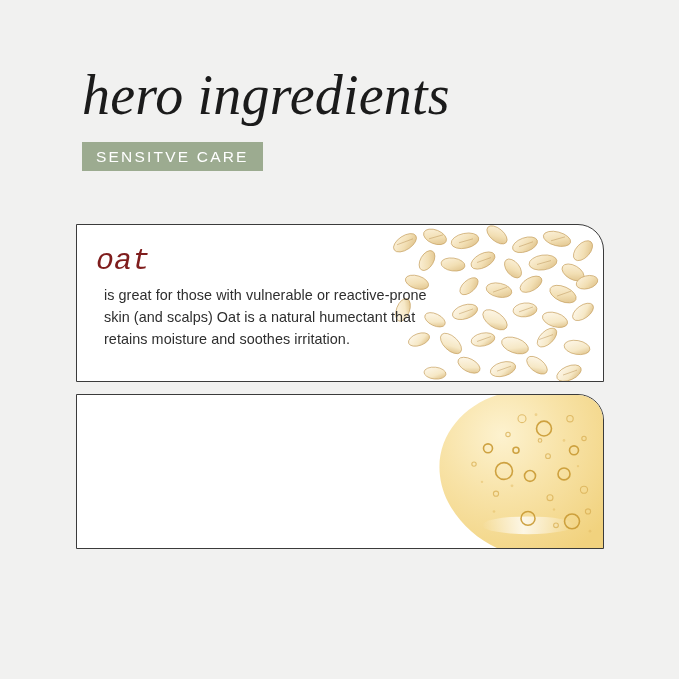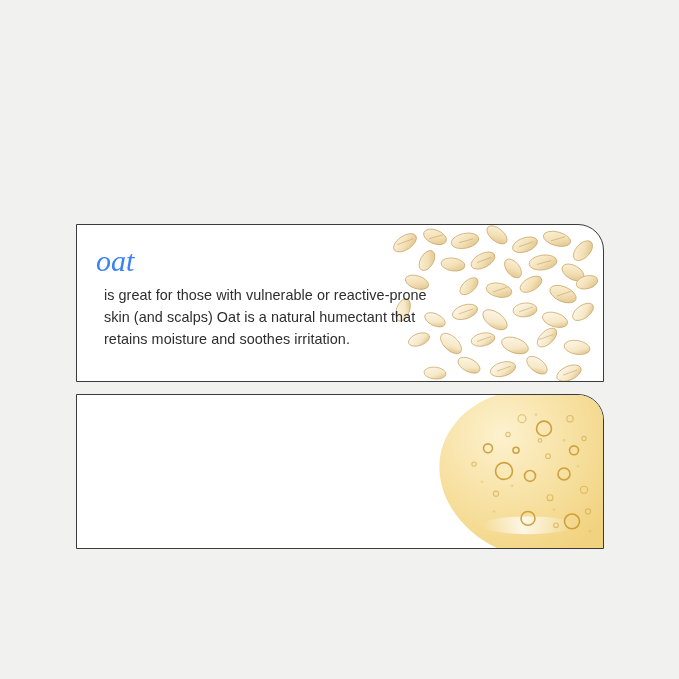--- a/index.html
+++ b/index.html
@@ -79,24 +79,24 @@
 
   .card-text {
     position: absolute;
     left: 19px;
     z-index: 3;
   }
   .card--oat .card-text { top: 20px; width: 345px; }
   .card--b5  .card-text { top: 31px; width: 360px; }
 
   .card-title {
-    font-family: Liberation Serif, serif;
+    font-family: Liberation Mono, monospace;
     font-style: italic;
     font-weight: 400;
-    color: #3b82f6;
+    color: #7f1d1d;
     margin: 0 0 1px 0;
     line-height: 1.08;
     white-space: nowrap;
   }
   .card--oat .card-title { font-size: 30px; }
   .card--b5 .card-title  { font-size: 29px; }
 
   .card-desc {
     font-family: "Liberation Sans", sans-serif;
     font-size: 14.4px;
@@ -124,20 +124,24 @@
   .art--droplet {
     width: 225px;
   }
   .art--droplet svg { display: block; width: 100%; height: 100%; }
 </style>
 </head>
 <body style="background: rgb(241, 241, 240);">
 
 <div class="page">
 
+  <div class="header">
+    <h1 class="page-title">hero ingredients</h1>
+    <div class="badge">SENSITVE CARE</div>
+  </div>
 
   <div class="card card--oat">
 
     <div class="art art--oat">
       <svg viewBox="0 0 230 158" preserveAspectRatio="none" aria-hidden="true">
         <defs>
           <linearGradient id="flakeA" x1="0" y1="0" x2="1" y2="1">
             <stop offset="0%" stop-color="#fdf4e0"></stop>
             <stop offset="55%" stop-color="#f2dfb4"></stop>
             <stop offset="100%" stop-color="#dcbd83"></stop>

